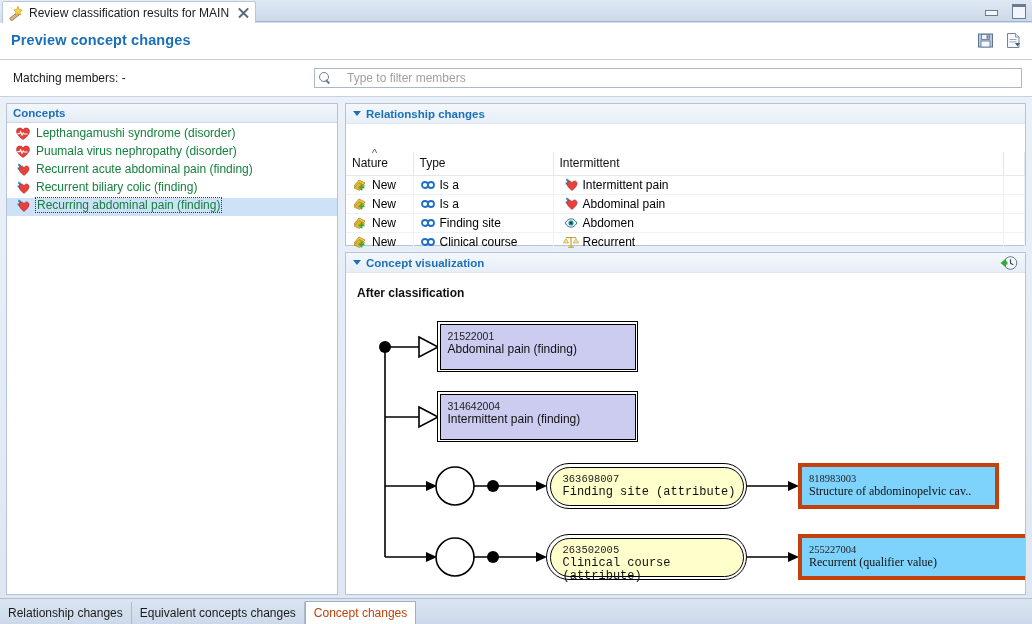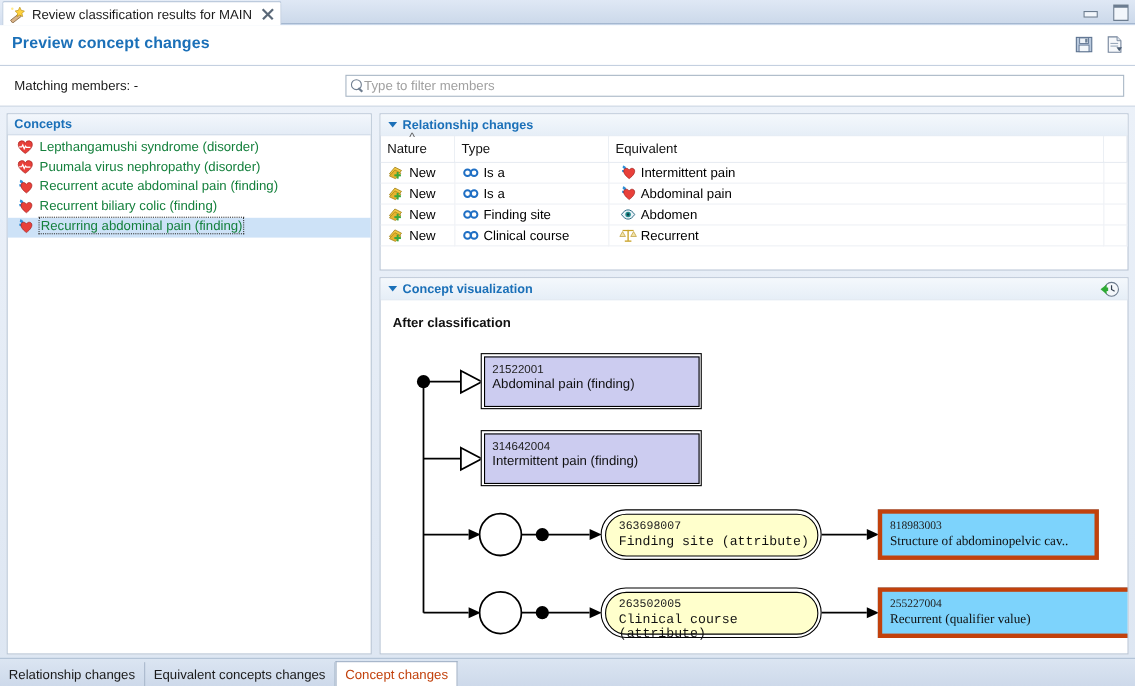--- a/index.html
+++ b/index.html
@@ -76,21 +76,21 @@
   .filterrow {
     position: absolute; left: 0; top: 60px; width: 1032px; height: 37px;
     background: #ffffff; border-bottom: 1px solid #c8d3e1;
   }
   .matching {
     position: absolute; left: 13px; top: 11px; font-size: 12px; color: #1a1a1a;
   }
   .searchbox {
     position: absolute; left: 314px; top: 8px; width: 708px; height: 20px;
     background: #fff; border: 1px solid #a9b7c6; display: flex; align-items: center;
-    padding-left: 4px; gap: 0;
+    padding-left: 4px; gap: 16px;
   }
   .mag { width: 12px; height: 12px; position: relative; flex: none; }
   .mag::before {
     content:""; position:absolute; left:0; top:0; width:8px; height:8px;
     border:1.4px solid #6f7e90; border-radius:50%;
   }
   .mag::after {
     content:""; position:absolute; left:7px; top:7px; width:5px; height:1.5px;
     background:#6f7e90; transform:rotate(45deg); transform-origin:left center;
   }
@@ -127,21 +127,21 @@
     font-size: 11.5px; font-weight: bold; color: #1b70b8;
     border-bottom: 1px solid #dfe7f1;
   }
   .twisty {
     width: 0; height: 0; flex: none;
     border-left: 4.5px solid transparent; border-right: 4.5px solid transparent;
     border-top: 5.5px solid #1b70b8; cursor: pointer;
   }
   .sectionhead .spacer { flex: 1; }
 
-  table.rel { width: 100%; border-collapse: collapse; table-layout: fixed; }
+  table.rel { width: 100%; border-collapse: collapse; table-layout: fixed; margin-top: 28px; }
   table.rel th {
     font-weight: normal; font-size: 12px; text-align: left;
     height: 23px; padding: 0 0 0 6px; color: #111;
     background: #fff; border-right: 1px solid #e3e8ef;
     border-bottom: 1px solid #e3e8ef;
     position: relative; vertical-align: middle;
   }
   table.rel th.sorted::after {
     content: "^"; position: absolute; left: 26px; top: -5px; font-size: 11px; color: #555;
   }
@@ -325,21 +325,21 @@
       <colgroup>
           <col style="width:67px">
           <col style="width:140px">
           <col style="width:450px">
           <col>
         </colgroup>
       <thead>
         <tr>
           <th class="sorted">Nature</th>
           <th>Type</th>
-          <th>Equivalent</th>
+          <th>Intermittent</th>
           <th></th>
         </tr>
       </thead>
       <tbody>
         <tr>
           <td>
               <span class="cellflex">
             <span class="icon16">
               <svg width="16" height="16" viewBox="0 0 16 16">
                 <polygon points="2,9 7,3 13,6 8,12" fill="#f5c842" stroke="#9a7a10" stroke-width=".7"></polygon>

